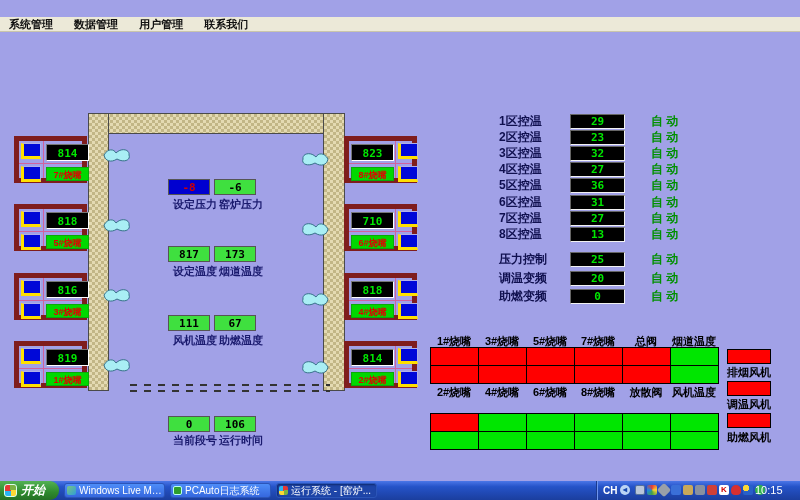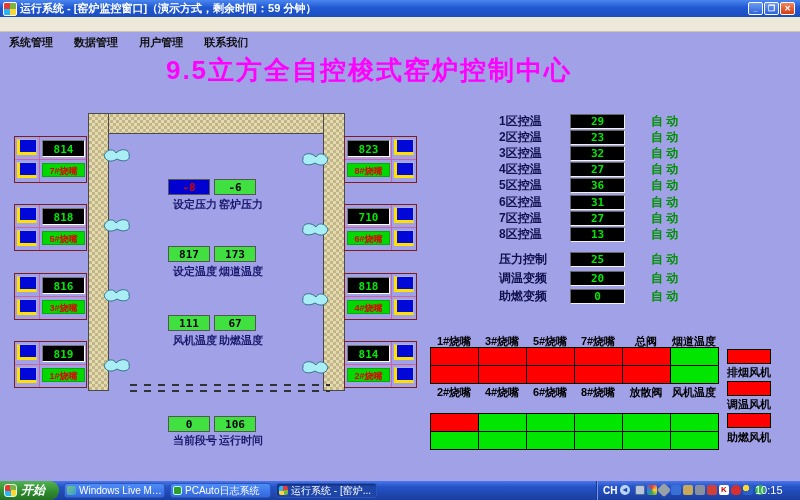--- a/index.html
+++ b/index.html
@@ -15,41 +15,41 @@
     border:1px solid #fff;}
   .wtitle{position:absolute;left:20px;top:0;}
   .wbtn{position:absolute;top:2px;width:15px;height:13px;border-radius:2px;border:1px solid #fff;
     box-sizing:border-box;color:#fff;font-size:8px;line-height:11px;text-align:center;
     background:linear-gradient(180deg,#6D9BF2,#2E62D8);}
   .wbtn.close{background:linear-gradient(180deg,#F2845C,#D33C10);}
 
   
   .menubar{position:absolute;left:0;top:17px;width:800px;height:14px;background:#ECE9D8;
     border-bottom:1px solid #c9c5ab;font-size:11px;font-weight:bold;color:#111;}
-  .menuitem{display:inline-block;padding:18px 9px;line-height:14px;cursor:default;}
+  .menuitem{display:inline-block;padding:0 9px;line-height:14px;cursor:default;}
 
   
   .maintitle{position:absolute;left:129px;top:53px;width:480px;text-align:center;
     color:#FF00FF;font-size:26px;font-weight:bold;letter-spacing:2px;}
 
   
   .wall{position:absolute;background-color:#D8CCA2;box-sizing:border-box;border:1px solid #4a4a4a;
     background-image:repeating-conic-gradient(#C2B686 0% 25%,#E4DAB2 25% 50%);background-size:6px 6px;}
   .wall.h{background-image:repeating-linear-gradient(90deg,transparent 0 24px,#4a4a4a 24px 25px),
     repeating-conic-gradient(#C2B686 0% 25%,#E4DAB2 25% 50%);}
   .wall.v{background-image:repeating-linear-gradient(0deg,transparent 0 24px,#4a4a4a 24px 25px),
     repeating-conic-gradient(#C2B686 0% 25%,#E4DAB2 25% 50%);}
   .rail{position:absolute;height:2px;background-image:repeating-linear-gradient(90deg,#333 0 7px,transparent 7px 14px);}
 
   .flame{position:absolute;width:30px;height:18px;}
   .flame svg{display:block;}
   .flame.r{transform:scaleX(-1);}
 
   
-  .burner{position:absolute;width:73px;height:47px;border:1px solid #7f1d1d;box-sizing:border-box;}
+  .burner{position:absolute;width:73px;height:47px;border:5px solid #7f1d1d;box-sizing:border-box;}
   .bsq{position:absolute;width:20px;height:16px;background:#0008D8;box-sizing:border-box;
     border:1px solid #b0b0e8;border-left:3px solid #FFE000;border-bottom:3px solid #FFE000;}
   .bled{position:absolute;width:43px;height:17px;background:#000;color:#00E800;
     font-family:"DejaVu Sans Mono",monospace;font-size:11px;font-weight:bold;text-align:center;line-height:17px;
     border:1px solid;border-color:#777 #fff #fff #777;box-sizing:border-box;}
   .btag{position:absolute;width:43px;height:14px;background:#00D800;color:#E00000;
     font-size:9px;font-weight:bold;text-align:center;line-height:14px;box-sizing:border-box;border:1px solid #09a909;}
   .bdh{position:absolute;left:0;right:0;top:22px;height:1px;background:#D0629E;}
   .bdv{position:absolute;top:0;bottom:0;width:1px;background:#D0629E;}
 
@@ -100,36 +100,28 @@
   .traytext{position:absolute;top:0;color:#fff;font-size:10px;font-weight:bold;line-height:19px;}
   .trayicon{position:absolute;top:4px;width:10px;height:10px;border-radius:2px;
     font-size:8px;font-weight:bold;line-height:10px;text-align:center;color:#fff;}
   .clock{position:absolute;left:755px;top:0;color:#fff;font-size:11px;line-height:19px;}
 </style>
 </head>
 <body>
 
 <div id="screen">
 
-  <div class="titlebar">
-    <div class="appicon"></div>
-    <span class="wtitle">运行系统 - [窑炉监控窗口]（演示方式，剩余时间：59 分钟）</span>
-    <div class="wbtn" style="left:748px">_</div>
-    <div class="wbtn" style="left:764px">❐</div>
-    <div class="wbtn close" style="left:780px">✕</div>
-  </div>
 
   <div class="menubar">
     <span class="menuitem">系统管理</span>
     <span class="menuitem">数据管理</span>
     <span class="menuitem">用户管理</span>
     <span class="menuitem">联系我们</span>
   </div>
 
-  <div class="maintitle">9.5立方全自控梭式窑炉控制中心</div>
 
   <div class="wall h" style="left:88px;top:113px;width:257px;height:21px"></div>
   <div class="wall v" style="left:88px;top:113px;width:21px;height:278px"></div>
   <div class="wall v" style="left:323px;top:113px;width:22px;height:278px"></div>
   <div class="rail" style="left:130px;top:384px;width:200px"></div>
   <div class="rail" style="left:130px;top:390px;width:200px"></div>
 
   <div class="flame" style="left:102px;top:146px">
       <svg width="30" height="18" viewBox="0 0 30 18">
         <path d="M2,9 C6,2 12,3 14,7 C20,1 28,4 27,9 C29,14 22,17 15,13 C9,17 3,15 2,9 Z" fill="#A9EEF4" stroke="#37718A"></path>

